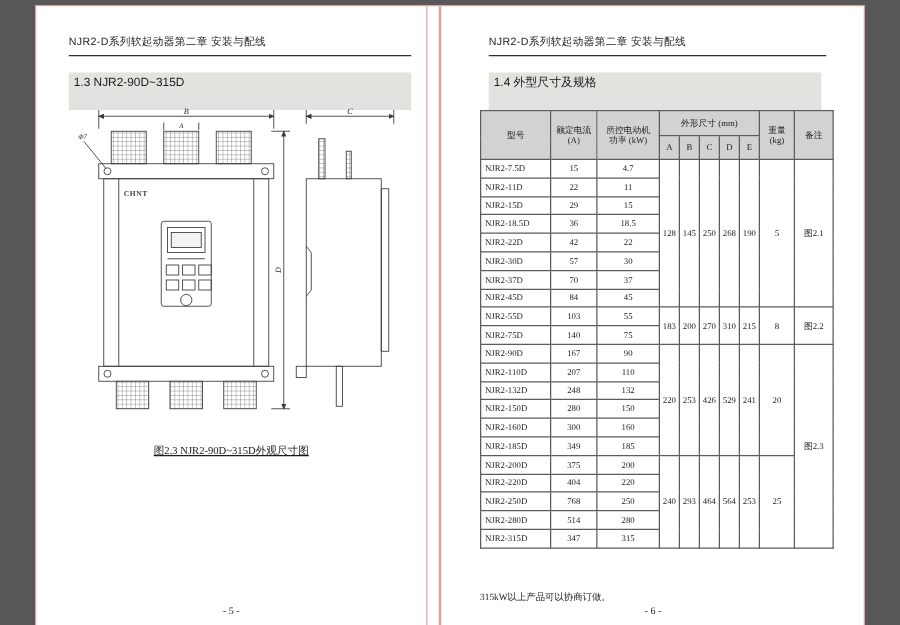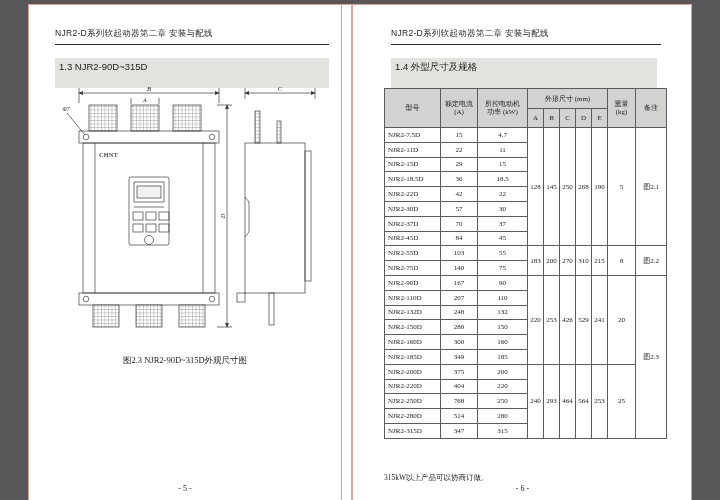--- a/index.html
+++ b/index.html
@@ -36,21 +36,21 @@
     position:absolute; top:53px; height:30px; line-height:17px;
     background:var(--bar-bg,#e2e2de);
     font-size:9.5px; font-weight:normal; padding-left:4px; box-sizing:border-box;
   }
   .page-l .secbar{left:26px; right:12px;}
   .page-r .secbar{left:38px; right:35px;}
 
   .figwrap{position:absolute; left:30px; top:80px;}
   .figcap{
     position:absolute; left:0; right:0; top:350px; text-align:center;
-    font-size:8.5px; font-family:"Liberation Serif", serif;
+    font-size:8.5px; font-family:"Liberation Serif", serif;text-decoration:underline;
   }
   .pagenum{
     position:absolute; left:0; right:0; top:479px; text-align:center;
     font-size:8px; font-family:"Liberation Serif", serif;
   }
 
   table.spec{
     position:absolute; left:31px; top:83px; width:282px;
     border-collapse:collapse; table-layout:fixed;
     font-family:"Liberation Serif", serif;

